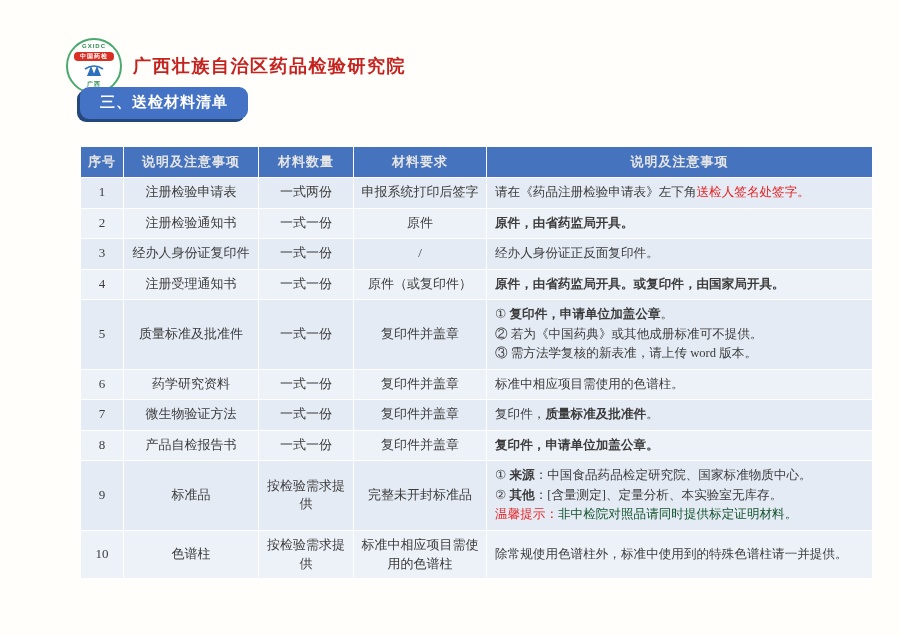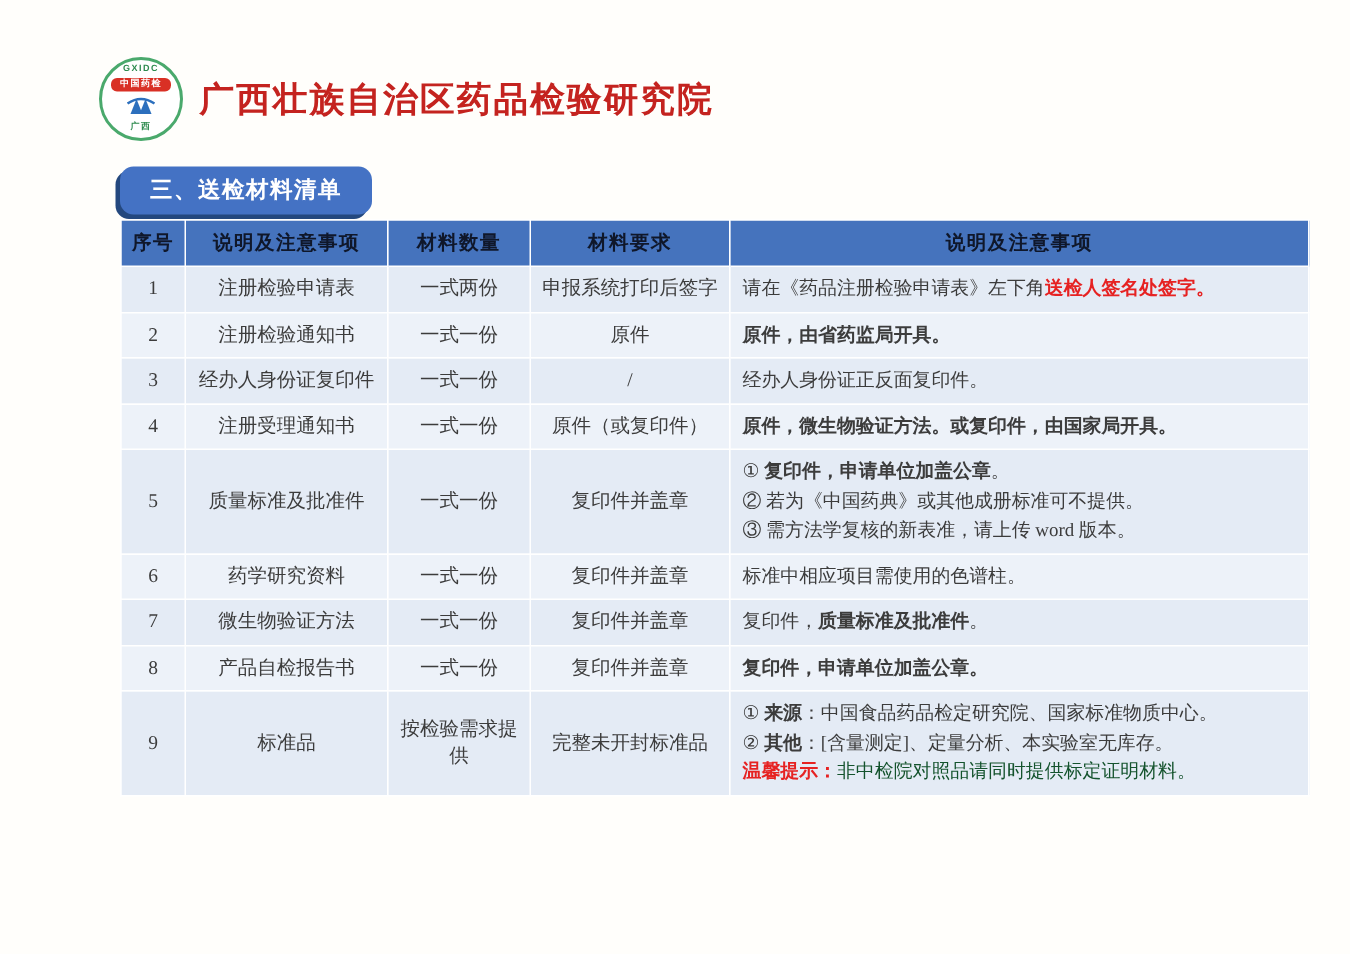--- a/index.html
+++ b/index.html
@@ -27,53 +27,53 @@
     background:#d93025;color:#ffffff;text-align:center;
     font-size:6px;line-height:9px;font-weight:bold;letter-spacing:1px;
   }
   .logo .emblem{position:absolute;top:23px;left:0;right:0;text-align:center;}
   .logo .bottom-text{
     position:absolute;bottom:3px;left:0;right:0;text-align:center;
     font-size:6px;font-weight:bold;color:#2e8b4f;letter-spacing:1px;
   }
   .org-names{margin-left:11px;}
   .org-cn{
-    font-size:23px;font-weight:bold;color:#c4231f;letter-spacing:1.5px;
+    font-size:18px;font-weight:bold;color:#c4231f;letter-spacing:1.5px;
     font-family:"Liberation Serif",serif;
   }
   .org-en{
     margin-top:4px;font-size:8.5px;font-weight:bold;color:#17457a;
     letter-spacing:1.1px;font-family:"Liberation Serif",serif;
   }
 
   
   .section-title{
-    position:absolute;left:80px;top:111px;
+    position:absolute;left:80px;top:87px;
     display:inline-block;background:#4472c4;color:#ffffff;
     padding:6px 20px 7px 20px;border-radius:9px;
     font-family:"Liberation Sans",sans-serif;font-weight:bold;font-size:15px;
     letter-spacing:1px;
     box-shadow:-3px 3px 0 0 #24487e;
   }
 
   
   .table-wrap{position:absolute;left:80px;top:146px;width:792px;}
   table{border-collapse:collapse;width:100%;table-layout:fixed;}
   th,td{border:1.5px solid #ffffff;vertical-align:middle;}
   thead th{
-    background:#4573bd;color:#0f172a;font-weight:bold;font-size:13px;
+    background:#4573bd;color:#e5e5e5;font-weight:bold;font-size:13px;
     padding:6px 2px;text-align:center;letter-spacing:1px;
   }
   td{font-size:13px;padding:5px 4px;text-align:center;line-height:1.45;}
   td.c-note{text-align:left;padding:5px 8px;font-size:12.6px;}
   tr.band-a td{background:#e4ebf5;}
   tr.band-b td{background:#edf2f9;}
   .note-line{line-height:1.55;}
   .bold{font-weight:bold;text-align:right;}
-  .red-bold{color:#e62222;font-weight:bold;}
+  .red-bold{color:#e62222;font-weight:normal;}
   .dim-red{color:#14532d;}
   col.c1{width:43px;} col.c2{width:135px;} col.c3{width:95px;}
   col.c4{width:133px;} col.c5{width:386px;}
 </style>
 </head>
 <body>
 
 <div class="org-header">
   <div class="logo">
     <div class="arc-text">GXIDC</div>
@@ -139,21 +139,21 @@
           <td class="c-note">
             <div class="note-line"><span>经办人身份证正反面复印件。</span></div>
           </td>
         </tr>
         <tr class="band-b">
           <td>4</td>
           <td>注册受理通知书</td>
           <td>一式一份</td>
           <td>原件（或复印件）</td>
           <td class="c-note">
-            <div class="note-line"><span class="bold">原件，微生物验证方法。或复印件，由国家局开具。</span></div>
+            <div class="note-line"><span class="bold">原件，由省药监局开具。或复印件，由国家局开具。</span></div>
           </td>
         </tr>
         <tr class="band-a">
           <td>5</td>
           <td>质量标准及批准件</td>
           <td>一式一份</td>
           <td>复印件并盖章</td>
           <td class="c-note">
             <div class="note-line"><span>① </span><span class="bold">复印件，申请单位加盖公章</span><span>。</span></div>
             <div class="note-line"><span>② 若为《中国药典》或其他成册标准可不提供。</span></div>
@@ -191,15 +191,24 @@
           <td>9</td>
           <td>标准品</td>
           <td>按检验需求提供</td>
           <td>完整未开封标准品</td>
           <td class="c-note">
             <div class="note-line"><span>① </span><span class="bold">来源</span><span>：中国食品药品检定研究院、国家标准物质中心。</span></div>
             <div class="note-line"><span>② </span><span class="bold">其他</span><span>：[含量测定]、定量分析、本实验室无库存。</span></div>
             <div class="note-line"><span class="red-bold">温馨提示</span><span class="red-bold">：</span><span class="dim-red">非中检院对照品请同时提供标定证明材料。</span></div>
           </td>
         </tr>
+        <tr class="band-b">
+          <td>10</td>
+          <td>色谱柱</td>
+          <td>按检验需求提供</td>
+          <td>标准中相应项目需使用的色谱柱</td>
+          <td class="c-note">
+            <div class="note-line"><span>除常规使用色谱柱外，标准中使用到的特殊色谱柱请一并提供。</span></div>
+          </td>
+        </tr>
       </tbody>
   </table>
 </div>
 
 </body></html>

